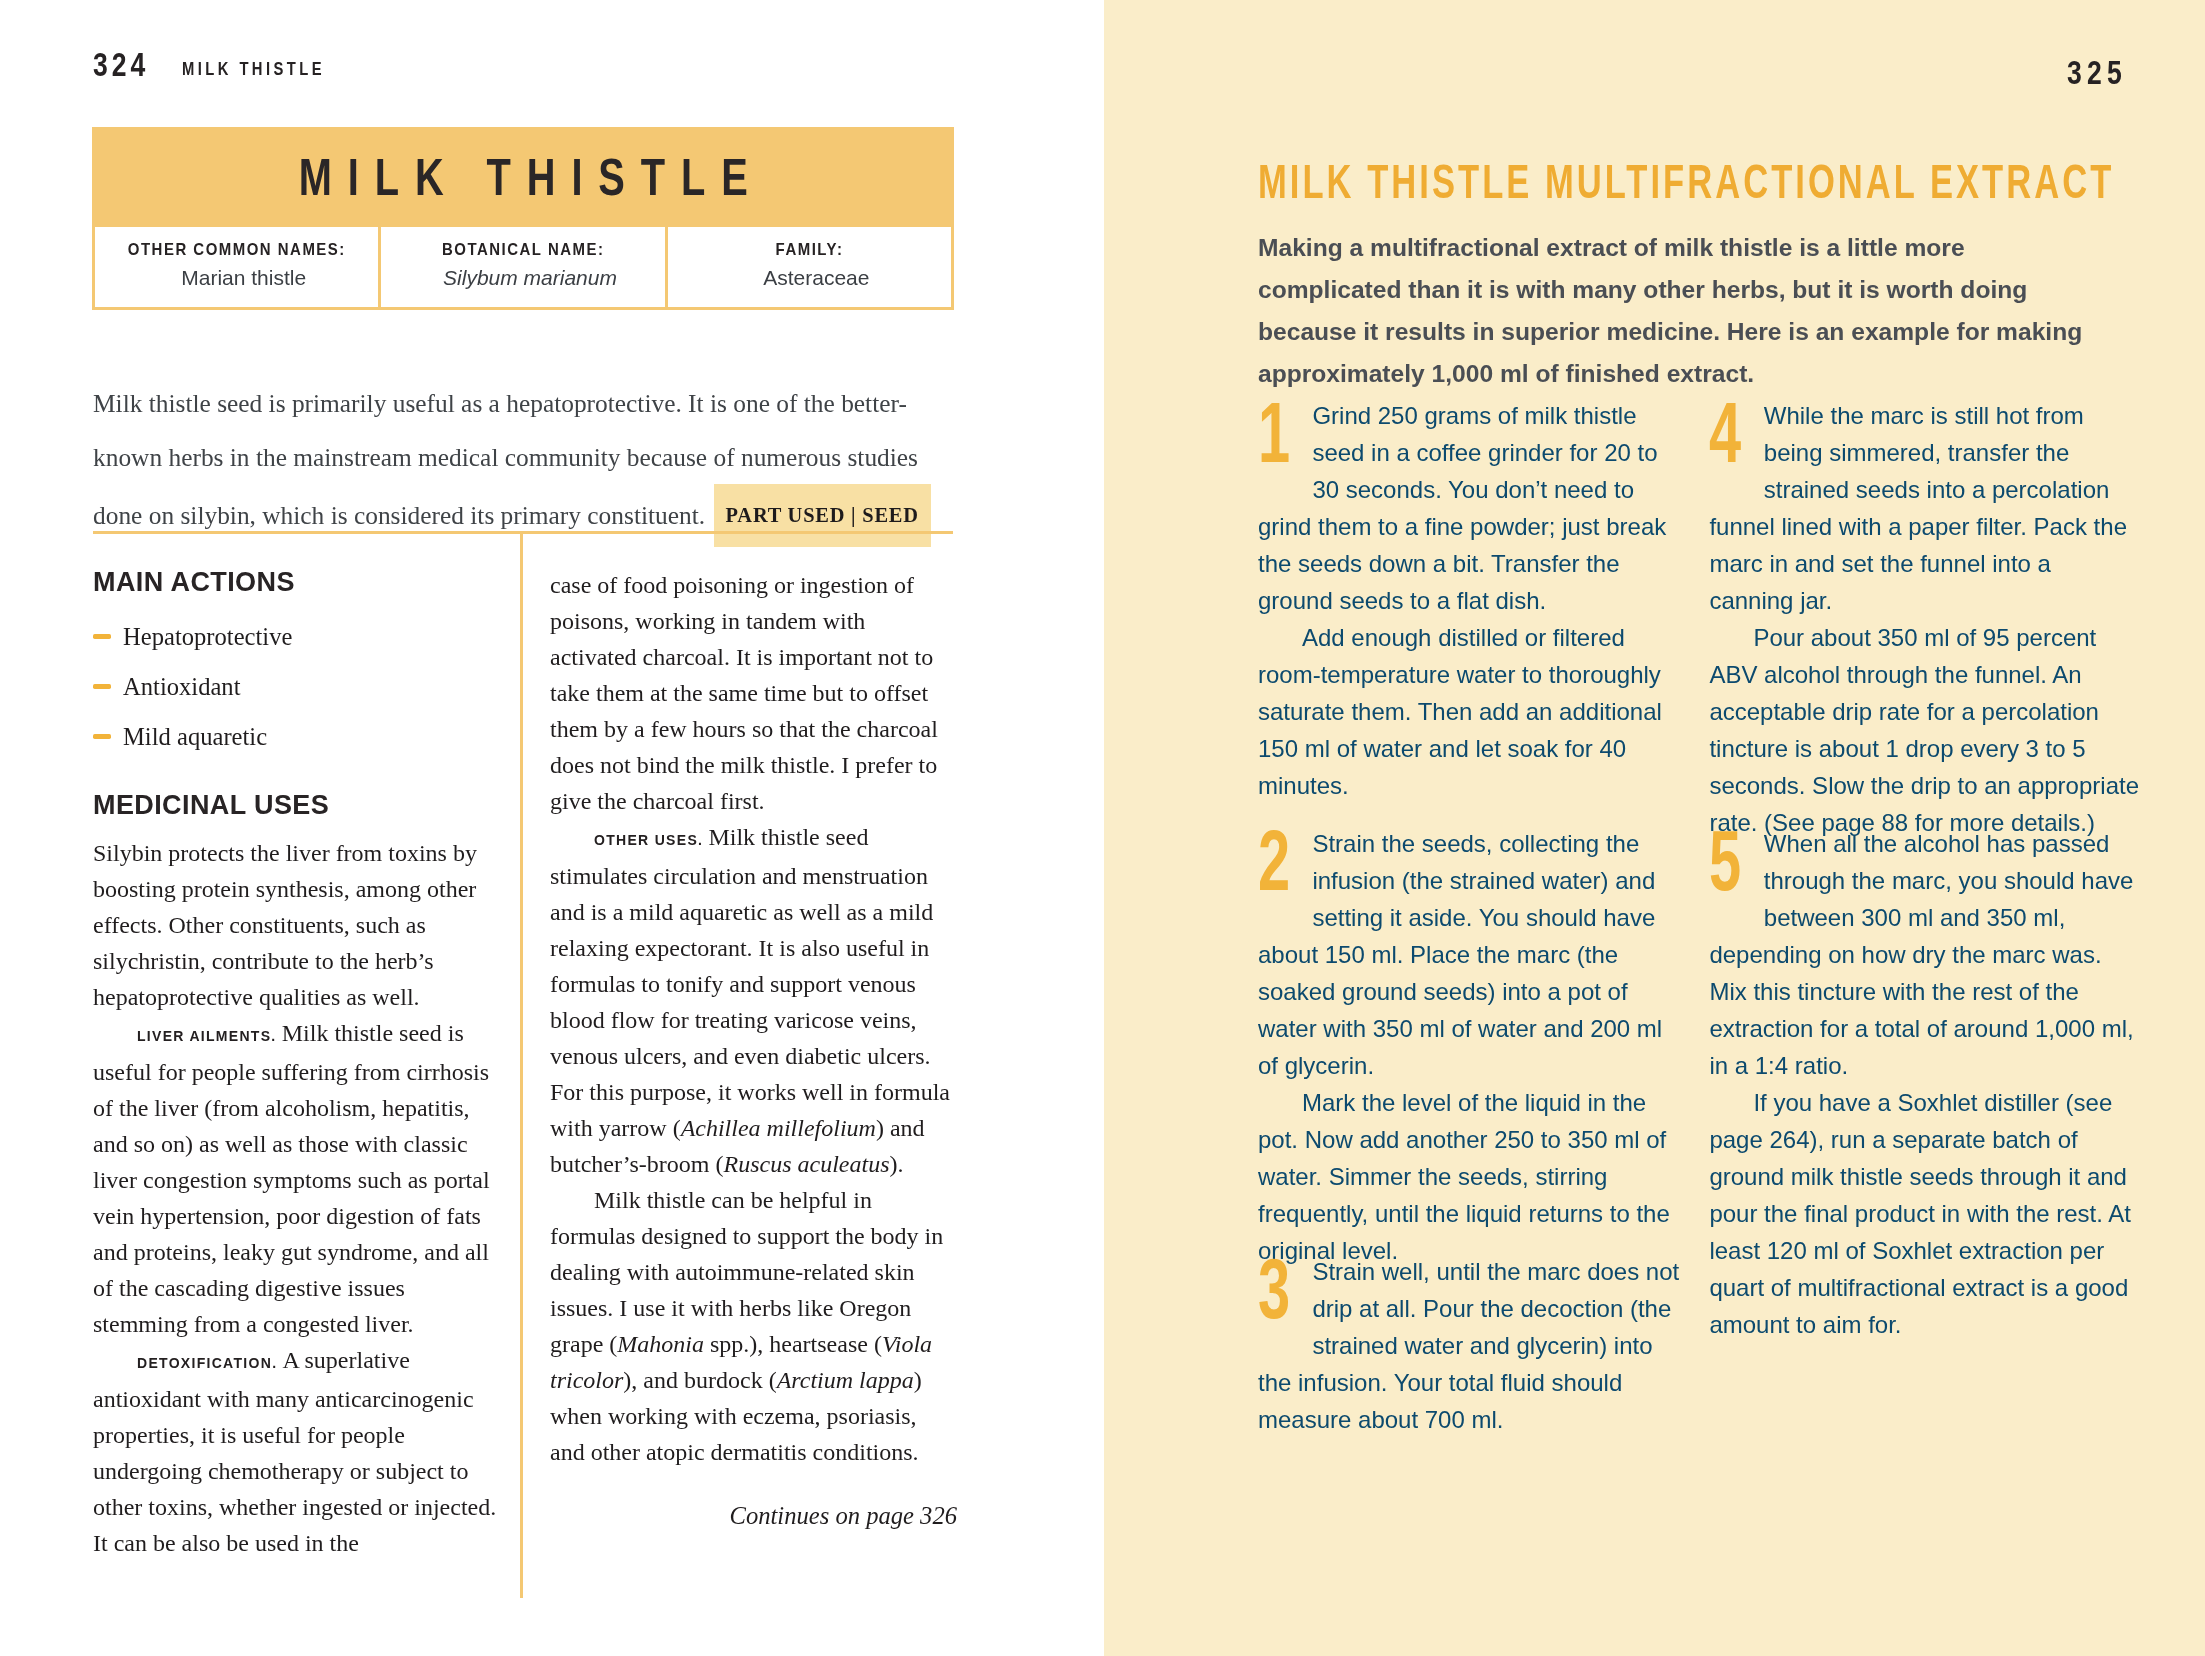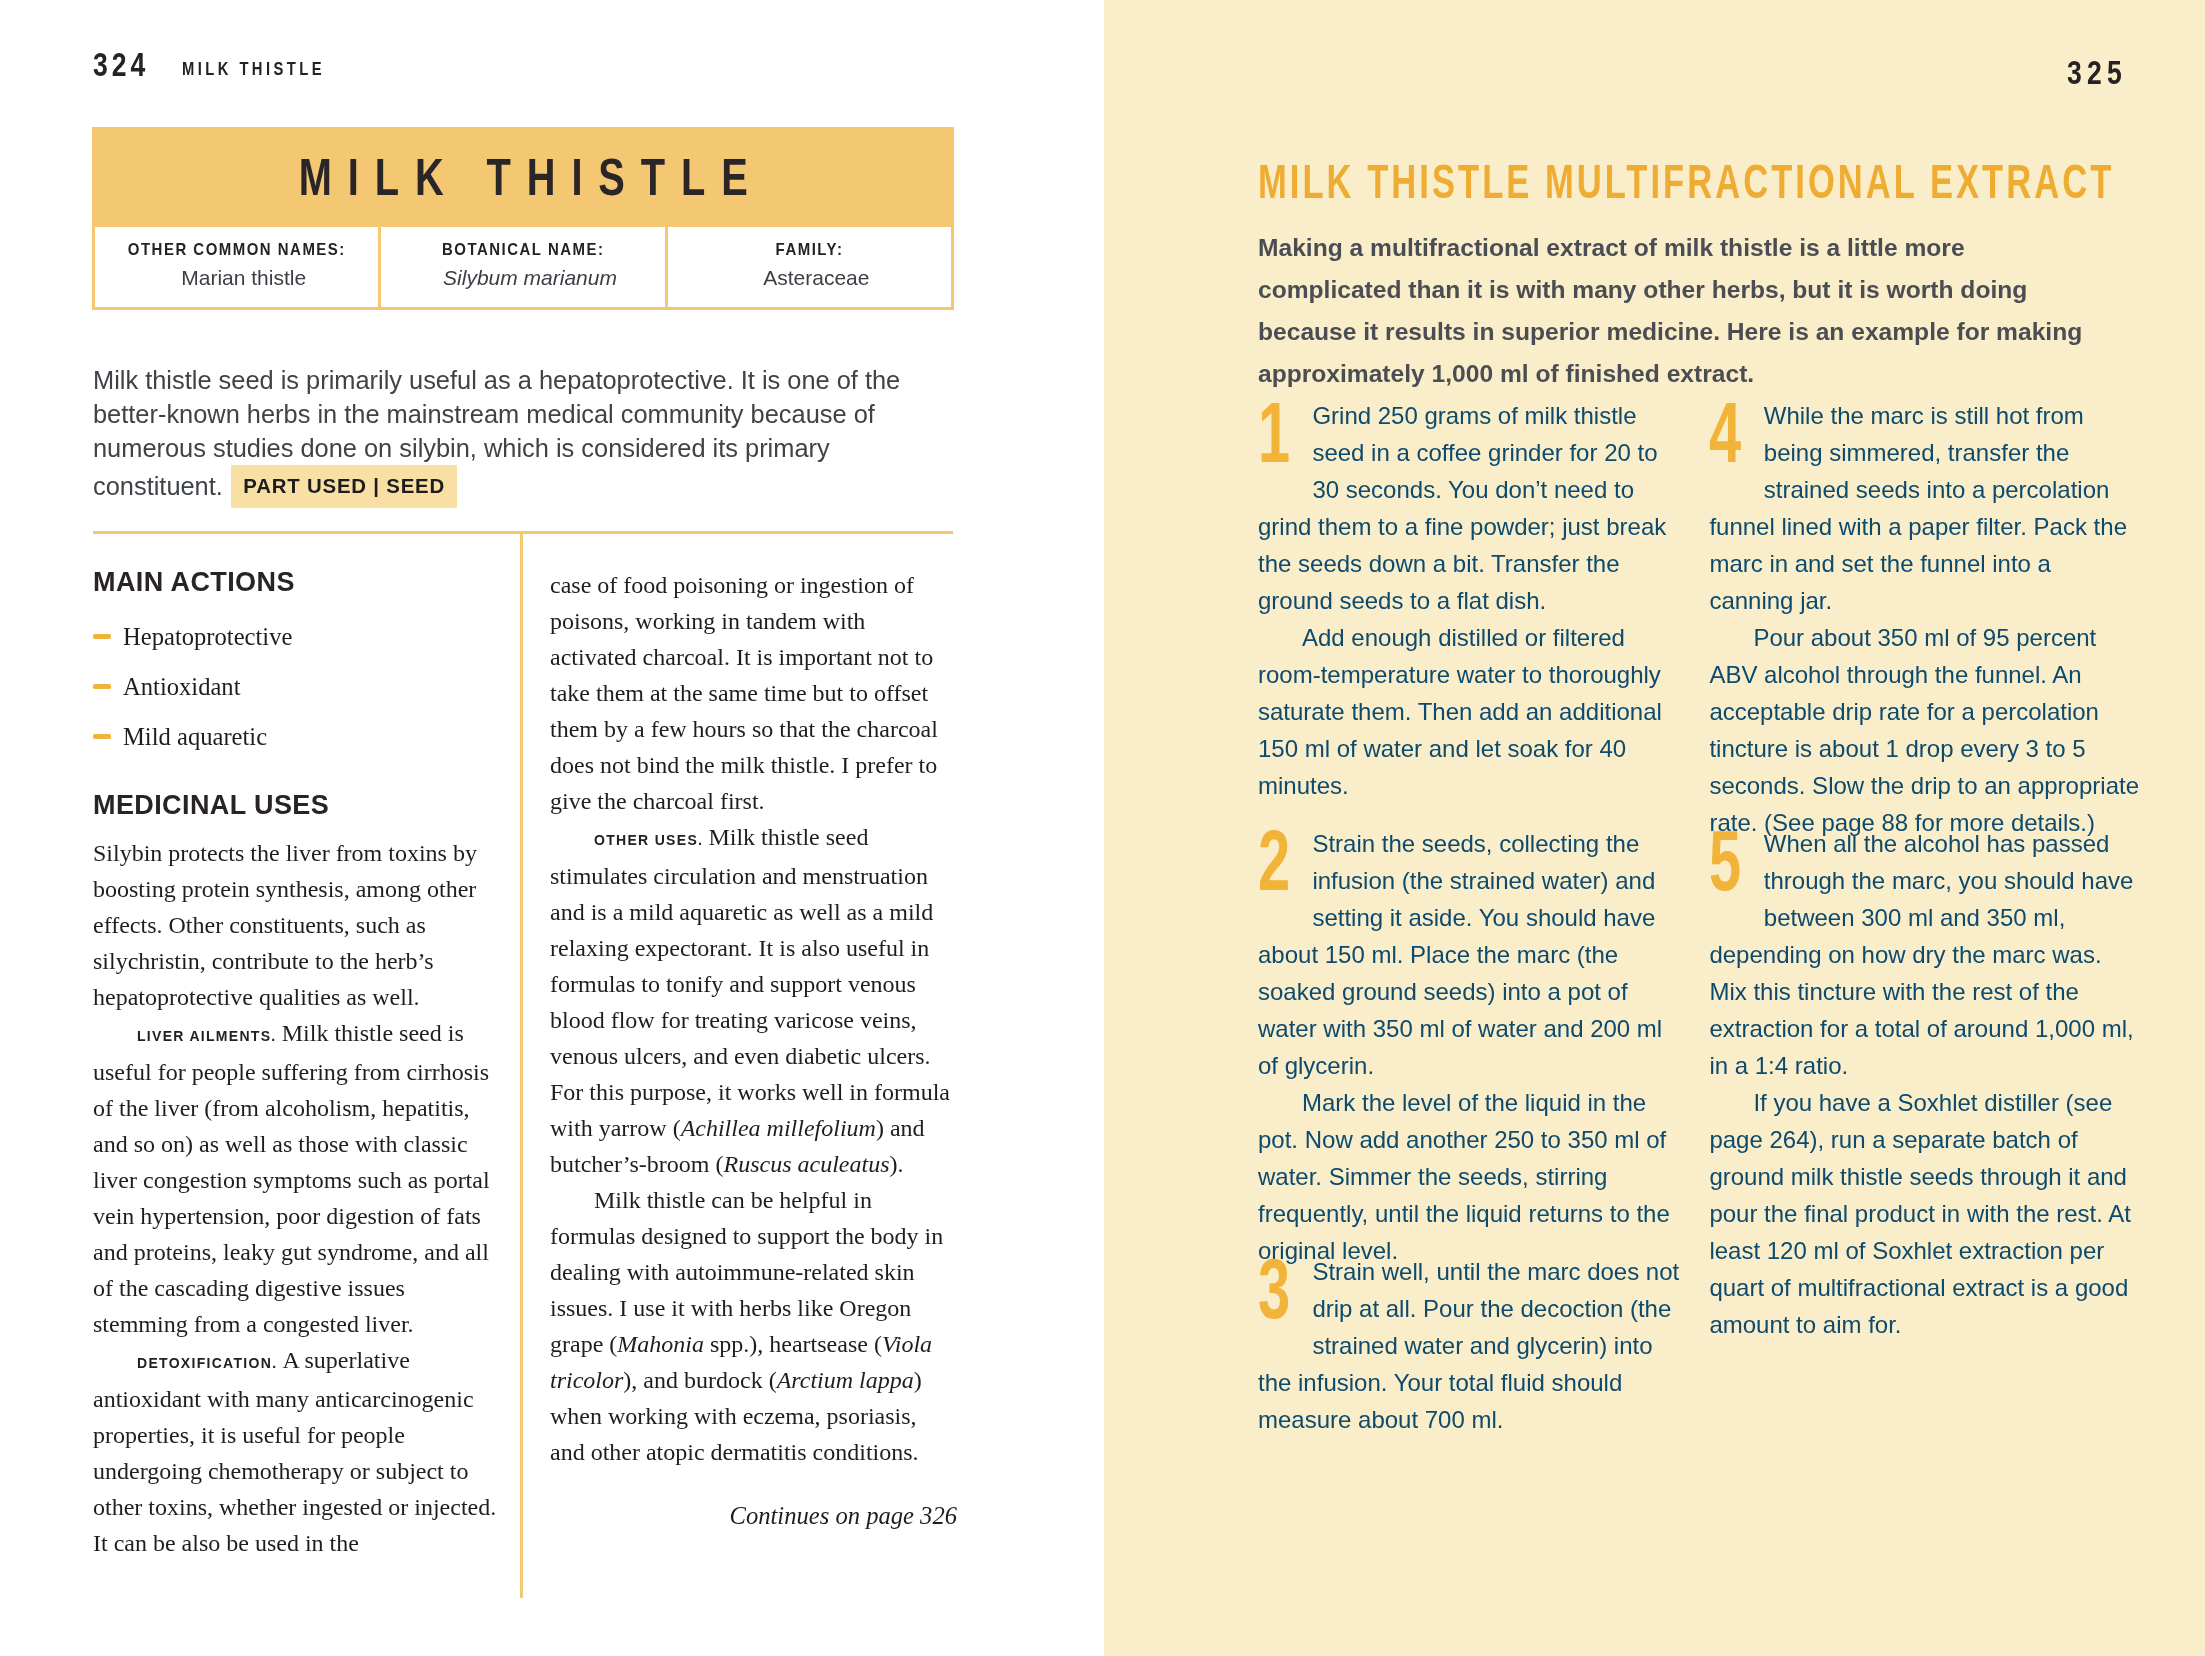--- a/index.html
+++ b/index.html
@@ -24,22 +24,22 @@
   .info-table { position:absolute; left:92px; top:227px; width:862px; height:83px; display:flex;
                 background:#fff; border:3.4px solid #F4C873; border-top:none; }
   .info-cell { flex:1 1 0; text-align:center; padding-top:12.7px; }
   .info-cell + .info-cell { border-left:3.4px solid #F4C873; }
   .info-label { font-weight:700; font-size:17px; letter-spacing:1.7px; color:#262223;
                 transform:scaleX(.88); transform-origin:center; display:inline-block; white-space:nowrap; }
   .info-value { display:block; margin-top:6px; font-size:21px; color:#3B3F44;padding-left:14px; }
   .info-value.italic { font-style:italic;text-align:center; }
 
   
-  .lead { position:absolute; left:93px; top:363px; width:862px;
-          font-size:25.4px; line-height:34px; color:#3F4347; }
+  .lead { position:absolute; left:93px; top:376px; width:862px;
+          font-size:25.4px; line-height:54px; color:#3F4347;font-family:Liberation Serif, serif; }
   .chip { display:inline-block; background:#F8E0A4; color:#1E1B1C; font-weight:700;
           font-size:20.4px; letter-spacing:0.8px; padding:4.2px 12px 5.1px; margin-left:8.5px;
           white-space:nowrap; vertical-align:1.7px; }
 
   
   .rule-h { position:absolute; left:93px; top:531px; width:860px; height:3.4px; background:#F4C873; }
   .rule-v { position:absolute; left:520px; top:531px; width:2.5px; height:1067px; background:#F4C873; }
 
   
   .col { position:absolute; top:567px; }

